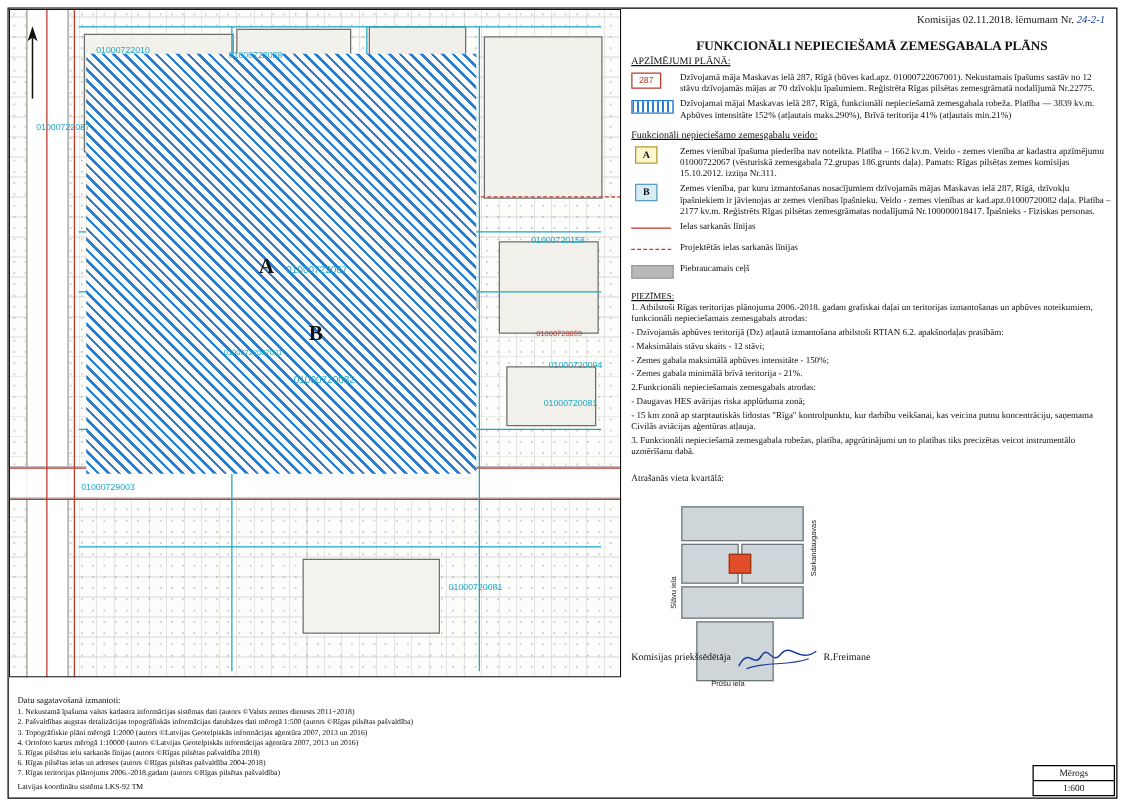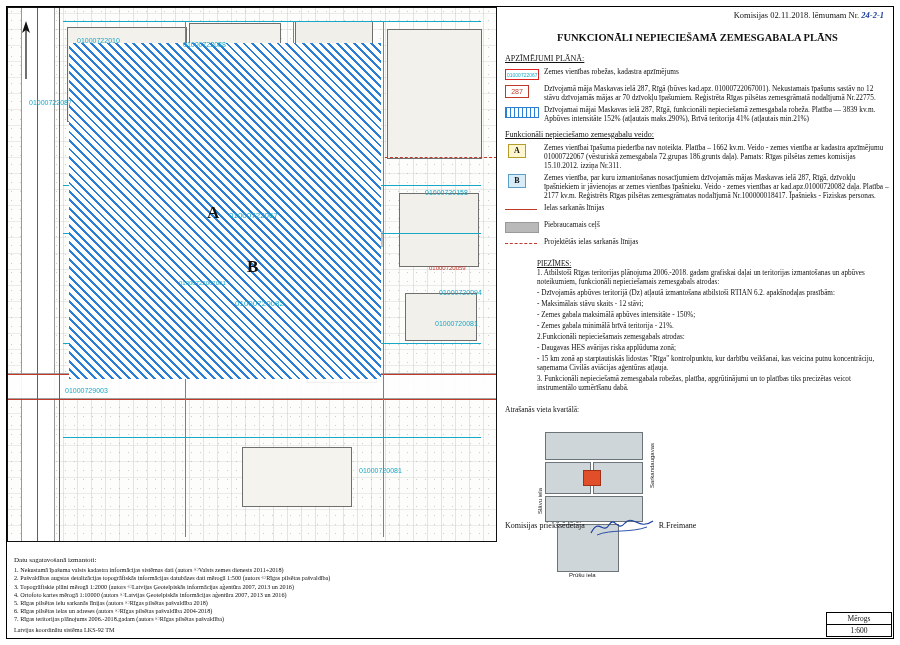--- a/index.html
+++ b/index.html
@@ -20,41 +20,41 @@
      background-size:9px 9px;}
   .blk{position:absolute;box-sizing:border-box;}
   .lbl{position:absolute;font-family:"Liberation Sans",sans-serif;font-size:7px;color:#17a8c8;white-space:nowrap;}
   .lblBig{position:absolute;font-family:"Liberation Serif",serif;font-weight:bold;}
   .redtxt{color:#c0392b;}
   .mapBorder{position:absolute;left:0;top:0;width:490px;height:535px;border:1px solid #111;box-sizing:border-box;}
 
   
   .right{position:absolute;left:505px;top:10px;width:385px;}
   .topright{text-align:right;font-size:8.5px;line-height:11px;padding-right:6px;}
-  .decnum{font-family:"Liberation Serif",serif;font-style:italic;color:#1a3fa0;font-weight:bold;}
+  .decnum{font-family:"Liberation Serif",serif;font-style:italic;color:#1a3fa0;}
   .title{text-align:center;font-weight:bold;font-size:10.5px;line-height:13px;margin-top:10px;}
-  .sect{font-size:8px;line-height:10.2px;margin-top:10px;}
+  .sect{font-size:8px;line-height:10.2px;}
   .u{text-decoration:underline;}
   .row{display:flex;align-items:flex-start;margin-top:3px;}
   .key{width:34px;flex:0 0 34px;margin-right:5px;position:relative;height:14px;}
   .txt{flex:1;font-size:7.3px;line-height:9.1px;}
   .sw-bound{position:absolute;left:0;top:2px;width:32px;height:9px;border:1px solid #d22;background:#fff;}
   .sw-bound span{position:absolute;left:1px;top:0px;font-size:5px;color:#17a8c8;font-family:"Liberation Sans",sans-serif;}
   .sw-287{position:absolute;left:0;top:1px;width:22px;height:11px;border:1px solid #c0392b;background:#fff;text-align:center;font-size:7px;line-height:11px;color:#c0392b;font-family:"Liberation Sans",sans-serif;}
   .sw-hatch{position:absolute;left:0;top:2px;width:32px;height:9px;
      background:repeating-linear-gradient(90deg,#2a7fd4 0 1.2px,#fff 1.2px 4px);border:1px solid #2a7fd4;}
   .sw-A{position:absolute;left:3px;top:1px;width:16px;height:12px;border:1px solid #b59b2a;background:#fdf6cf;
      text-align:center;font-size:8px;line-height:12px;font-weight:bold;font-family:"Liberation Serif",serif;}
   .sw-B{position:absolute;left:3px;top:1px;width:16px;height:12px;border:1px solid #5a9ec9;background:#d8ecf7;
      text-align:center;font-size:8px;line-height:12px;font-weight:bold;font-family:"Liberation Serif",serif;}
   .sw-line{position:absolute;left:0;top:6px;width:32px;height:0;border-top:1.5px solid #c0392b;}
   .sw-dash{position:absolute;left:0;top:6px;width:32px;height:0;border-top:1.5px dashed #c0392b;}
   .sw-gray{position:absolute;left:0;top:2px;width:32px;height:9px;background:#b9b9b9;border:1px solid #999;}
   .sw-white{position:absolute;left:0;top:2px;width:32px;height:9px;background:#fff;border:1px solid #555;}
-  .notes{font-size:7.2px;line-height:9px;margin-top:9px;margin-left:32px;}
+  .notes{font-size:7.2px;line-height:9px;margin-top:9px;}
   .notes p{margin:0 0 2px 0;}
   .loc{font-size:7.5px;margin-top:12px;}
 
   
   .locmap{position:relative;width:150px;height:165px;margin:4px 0 0 22px;}
   .locmap .q{position:absolute;background:#cfd6da;border:.7px solid #6b7478;}
   .locmap .street{position:absolute;font-size:6px;font-family:"Liberation Sans",sans-serif;color:#222;}
   .rot90{transform:rotate(-90deg);transform-origin:left top;white-space:nowrap;}
 
   .signrow{position:absolute;left:505px;top:470px;width:385px;font-size:8px;margin-top:45px;}
@@ -157,28 +157,20 @@
       </div>
     </div>
 
     <div class="title">
       <div>FUNKCIONĀLI NEPIECIEŠAMĀ ZEMESGABALA PLĀNS</div>
     </div>
 
     <div class="sect">
       <div class="u">APZĪMĒJUMI PLĀNĀ:</div>
 
-      <div class="row">
-        <div class="key">
-          <div class="sw-bound">
-              <span>01000722067</span>
-            </div>
-        </div>
-        <div class="txt">Zemes vienības robežas, kadastra apzīmējums</div>
-      </div>
 
       <div class="row">
         <div class="key">
           <div class="sw-287">287</div>
         </div>
         <div class="txt">Dzīvojamā māja Maskavas ielā 287, Rīgā (būves kad.apz. 01000722067001). Nekustamais īpašums sastāv no 12 stāvu dzīvojamās mājas ar 70 dzīvokļu īpašumiem. Reģistrēta Rīgas pilsētas zemesgrāmatā nodalījumā Nr.22775.</div>
       </div>
 
       <div class="row">
         <div class="key">
@@ -204,29 +196,29 @@
       </div>
 
       <div class="row">
         <div class="key">
             <div class="sw-line"></div>
           </div>
         <div class="txt">Ielas sarkanās līnijas</div>
       </div>
       <div class="row">
         <div class="key">
+            <div class="sw-dash"></div>
+          </div>
+        <div class="txt">Projektētās ielas sarkanās līnijas</div>
+      </div>
+      <div class="row">
+        <div class="key">
             <div class="sw-gray"></div>
           </div>
         <div class="txt">Piebraucamais ceļš</div>
-      </div>
-      <div class="row">
-        <div class="key">
-            <div class="sw-dash"></div>
-          </div>
-        <div class="txt">Projektētās ielas sarkanās līnijas</div>
       </div>
     </div>
 
     <div class="notes">
       <div class="u">PIEZĪMES:</div>
       <p>1. Atbilstoši Rīgas teritorijas plānojuma 2006.-2018. gadam grafiskai daļai un teritorijas izmantošanas un apbūves noteikumiem, funkcionāli nepieciešamais zemesgabals atrodas:</p>
       <p>- Dzīvojamās apbūves teritorijā (Dz) atļautā izmantošana atbilstoši RTIAN 6.2. apakšnodaļas prasībām:</p>
       <p>   - Maksimālais stāvu skaits - 12 stāvi;</p>
       <p>   - Zemes gabala maksimālā apbūves intensitāte - 150%;</p>
       <p>   - Zemes gabala minimālā brīvā teritorija - 21%.</p>

